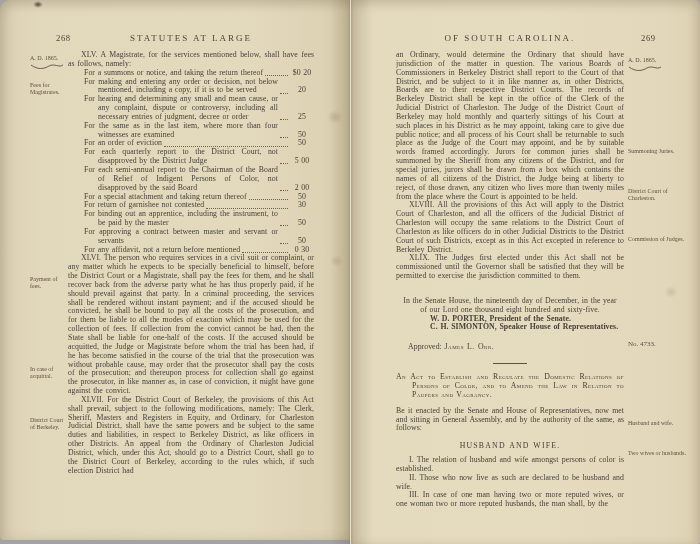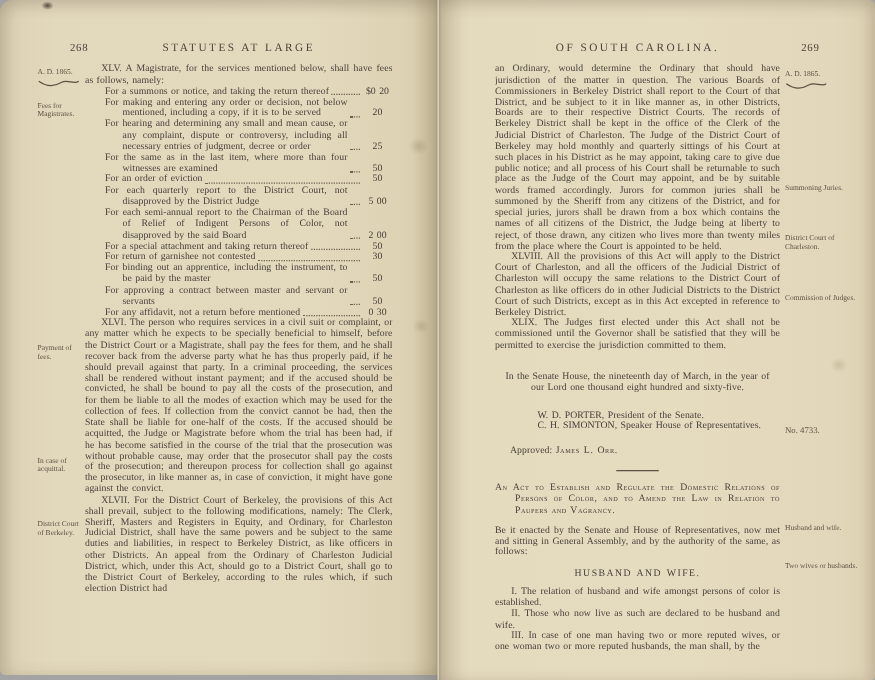--- a/index.html
+++ b/index.html
@@ -46,21 +46,21 @@
   .leader{flex:1 1 8px;border-bottom:1px dotted #6d6252;margin:0 2px 1.6px 2px;min-width:8px;}
   .fee-amount{flex:0 0 24px;text-align:center;white-space:nowrap;}
 
   .notes{position:absolute;top:0;height:428px;font-size:6px;line-height:6.9px;color:#5c5142;}
   .notes-left{left:30px;width:37px;}
   .notes-right{left:277px;width:58px;}
   .note{position:absolute;left:0;width:100%;}
   .flourish{display:block;margin-top:1px;}
 
   .senate-block{margin-top:16px;text-align:center;padding:0 6px;}
-  .sig-block{margin-top:13px;padding-left:34px;text-indent:0;}
+  .sig-block{padding-left:34px;text-indent:0;font-weight:bold;}
   .approved-line{margin-top:11px;padding-left:12px;}
   .sc{font-variant:small-caps;letter-spacing:.5px;}
   .divider{width:34px;height:1px;background:#5a5143;margin:11px auto 9px auto;}
   .act-title{margin-top:2px;padding-left:16px;text-indent:-16px;font-variant:small-caps;letter-spacing:.4px;}
   .enacting{margin-top:7px;text-indent:12px;}
   .enact-lead{}
   .sec-head{margin-top:9px;margin-bottom:5px;text-align:center;letter-spacing:1.2px;text-indent:0;}
 </style>
 </head>
 <body>
@@ -170,21 +170,21 @@
       <div class="note" style="top:341px;font-size:7px">No. 4733.</div>
       <div class="note" style="top:420px">Husband and wife.</div>
       <div class="note" style="top:450px">Two wives or husbands.</div>
     </div>
 
     <div class="textcol tc-right">
       <p class="para noindent">an Ordinary, would determine the Ordinary that should have jurisdiction of the matter in question. The various Boards of Commissioners in Berkeley District shall report to the Court of that District, and be subject to it in like manner as, in other Districts, Boards are to their respective District Courts. The records of Berkeley District shall be kept in the office of the Clerk of the Judicial District of Charleston. The Judge of the District Court of Berkeley may hold monthly and quarterly sittings of his Court at such places in his District as he may appoint, taking care to give due public notice; and all process of his Court shall be returnable to such place as the Judge of the Court may appoint, and be by suitable words framed accordingly. Jurors for common juries shall be summoned by the Sheriff from any citizens of the District, and for special juries, jurors shall be drawn from a box which contains the names of all citizens of the District, the Judge being at liberty to reject, of those drawn, any citizen who lives more than twenty miles from the place where the Court is appointed to be held.</p>
       <p class="para">XLVIII. All the provisions of this Act will apply to the District Court of Charleston, and all the officers of the Judicial District of Charleston will occupy the same relations to the District Court of Charleston as like officers do in other Judicial Districts to the District Court of such Districts, except as in this Act excepted in reference to Berkeley District.</p>
       <p class="para">XLIX. The Judges first elected under this Act shall not be commissioned until the Governor shall be satisfied that they will be permitted to exercise the jurisdiction committed to them.</p>
 
-      <p class="para noindent senate-block">In the Senate House, the nineteenth day of March, in the year of our Lord one thousand eight hundred and sixty-five.</p>
+      <p class="para noindent senate-block">In the Senate House, the nineteenth day of December, in the year of our Lord one thousand eight hundred and sixty-five.</p>
       <div class="sig-block">
         <div>W. D. PORTER, President of the Senate.</div>
         <div>C. H. SIMONTON, Speaker House of Representatives.</div>
       </div>
       <div class="approved-line">
         <span>Approved:</span>
         <span class="sc">James L. Orr.</span>
       </div>
 
       <div class="divider"></div>

